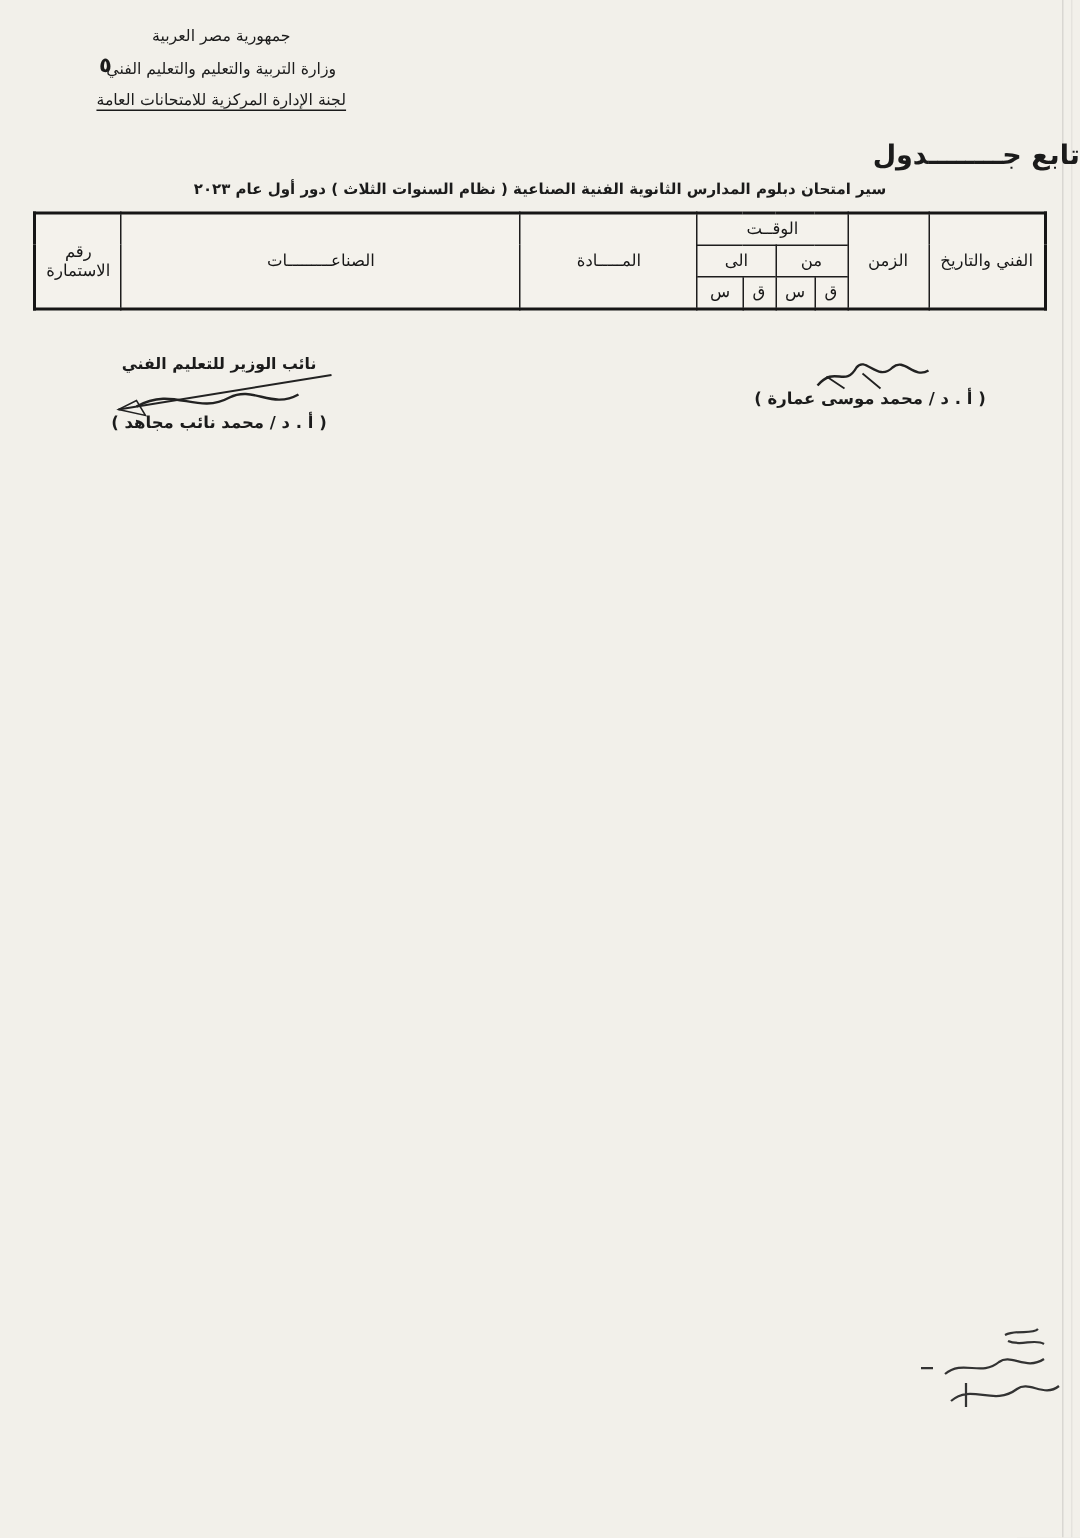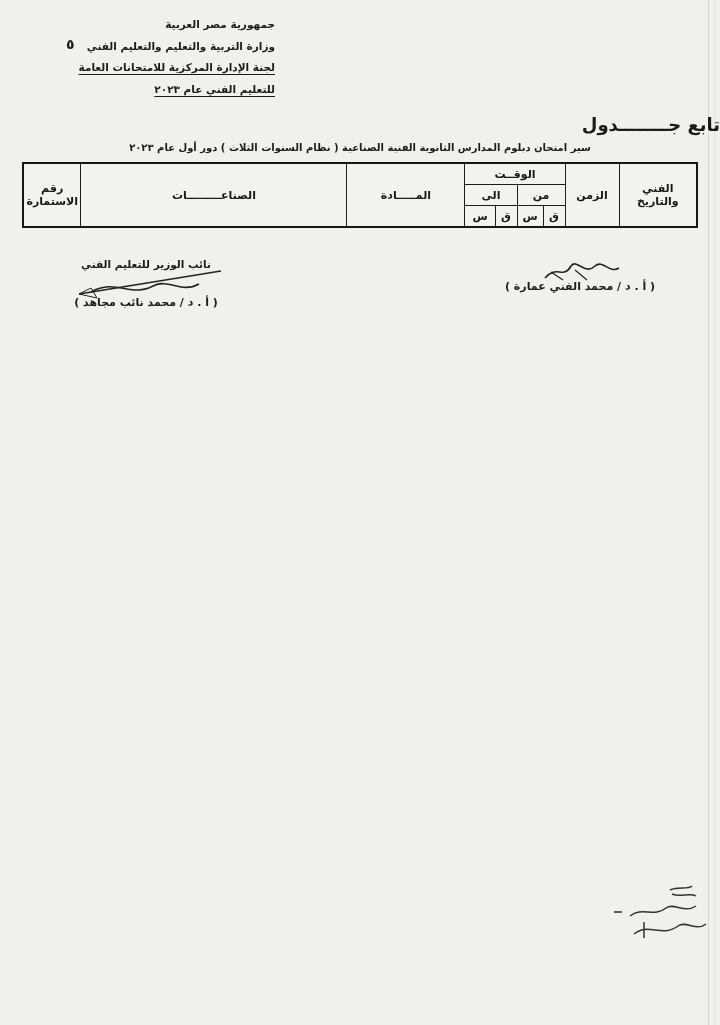--- a/index.html
+++ b/index.html
@@ -2,29 +2,29 @@
 <html lang="ar" dir="rtl"><head>
 <meta charset="utf-8">
 <style>
   html,body{margin:0;padding:0;}
   body{font-family:"DejaVu Sans", sans-serif; background:#e8e6e0;}
   .page{position:relative; width:720px; height:1025px; margin:0 auto;
         background:#f2f0ea; overflow:hidden; color:#1b1b1b; direction:rtl;}
   .scan-edge{position:absolute; top:0; bottom:0; width:1px; background:rgba(0,0,0,.10);}
   .scan-edge.e2{background:rgba(0,0,0,.05);}
   .page-number{position:absolute; top:36px; left:66px; font-size:14px; font-weight:bold;}
-  .letterhead{width:255px; margin:14px 445px 0 auto; 
-              font-size:10.5px; font-weight:bold; line-height:2.05;}
+  .letterhead{width:255px; margin:14px 445px 0 auto; text-align:center;
+              font-size:10.5px; font-weight:normal; line-height:2.05;}
   .letterhead div.u{text-decoration:underline; text-underline-offset:3px;}
   .title-continued{text-align:right; font-size:18px; font-weight:bold; margin-top:14px; letter-spacing:.5px;}
   .title-main{text-align:center; font-size:10px; font-weight:bold; margin-top:7px;}
   .tablewrap{padding:0 22px 0 24px; margin-top:9px;}
   table{border-collapse:collapse; table-layout:fixed; width:674px; background:#f4f2ec;}
   th,td{border:1.5px solid #1d1d1d; text-align:center; vertical-align:middle;
-        font-weight:bold; color:#171717; padding:2px 3px; overflow:hidden;}
+        font-weight:normal; color:#171717; padding:2px 3px; overflow:hidden;}
   table{border:2.5px solid #161616;}
   thead th{font-size:11px; height:18px; padding:1px 2px;}
   .footer{position:relative; display:flex; flex-direction:row; justify-content:space-between;
           padding:14px 40px 0 46px;}
   .sig-block{width:200px; text-align:center; font-weight:bold;margin-top:16px;}
   .sig-block .sig-title{font-size:10.5px;}
   .sig-block .sig-name{font-size:11px; margin-top:-4px;}
   .sig-scribble{display:block; margin:-2px auto -6px auto;}
   .hand-abs{position:absolute; top:882px; right:4px;}
 </style>
@@ -35,21 +35,20 @@
 
   <div class="scan-edge" style="left:708px"></div>
   <div class="scan-edge e2" style="left:714px"></div>
 
   <div class="page-number">٥</div>
 
   <div class="letterhead">
     <div>جمهورية مصر العربية</div>
     <div>وزارة التربية والتعليم والتعليم الفني</div>
     <div class="u">لجنة الإدارة المركزية للامتحانات العامة</div>
-    <div class="u">للتعليم الفني عام ٢٠٢٣</div>
   </div>
 
   <div class="title-continued">تابع جــــــــدول</div>
   <div class="title-main">سير امتحان  دبلوم المدارس الثانوية الفنية  الصناعية ( نظام السنوات الثلاث ) دور أول عام ٢٠٢٣</div>
 
   <div class="tablewrap">
     <table>
       <colgroup>
         <col style="width:78px">
           <col style="width:54px">
@@ -84,21 +83,21 @@
       <tbody></tbody>
     </table>
   </div>
 
   <div class="footer">
     <div class="sig-block">
       <svg class="sig-scribble" width="150" height="30" viewBox="0 0 150 30">
         <path d="M40,22 C52,8 58,24 66,10 C72,2 80,20 90,10 C98,3 104,18 114,12" stroke="#222" stroke-width="1.6" fill="none"></path>
         <path d="M46,16 L58,24 M70,14 L82,24" stroke="#222" stroke-width="1.2" fill="none"></path>
       </svg>
-      <div class="sig-name">( أ . د / محمد الفني عمارة )</div>
+      <div class="sig-name">( أ . د / محمد موسى عمارة )</div>
     </div>
     <div class="sig-block">
       <div class="sig-title">نائب الوزير للتعليم الفني</div>
       <svg class="sig-scribble" width="170" height="34" viewBox="0 0 170 34">
         <path d="M160,3 L18,26" stroke="#222" stroke-width="1.4" fill="none"></path>
         <path d="M30,24 C55,10 70,30 92,18 C108,10 120,26 138,16" stroke="#222" stroke-width="1.6" fill="none"></path>
         <path d="M18,26 L36,30 L30,20 Z" stroke="#222" stroke-width="1" fill="none"></path>
       </svg>
       <div class="sig-name">( أ . د / محمد نائب مجاهد )</div>
     </div>

